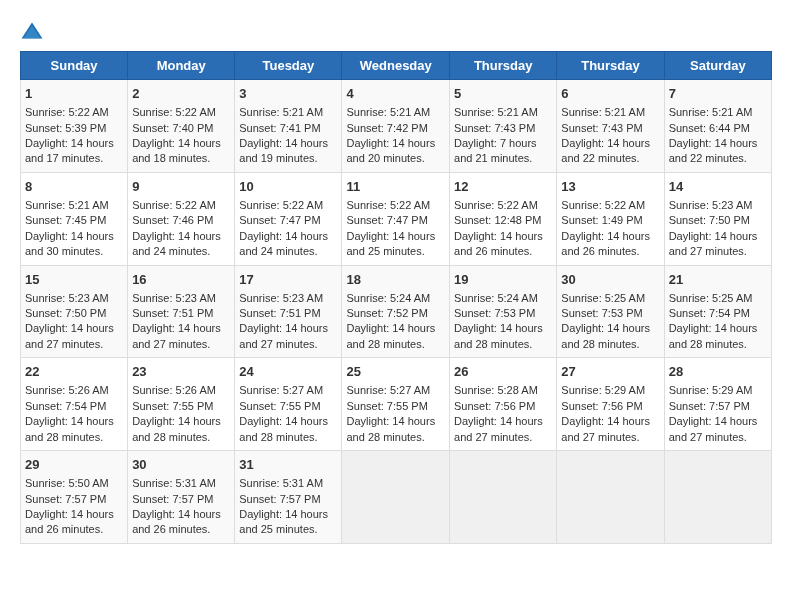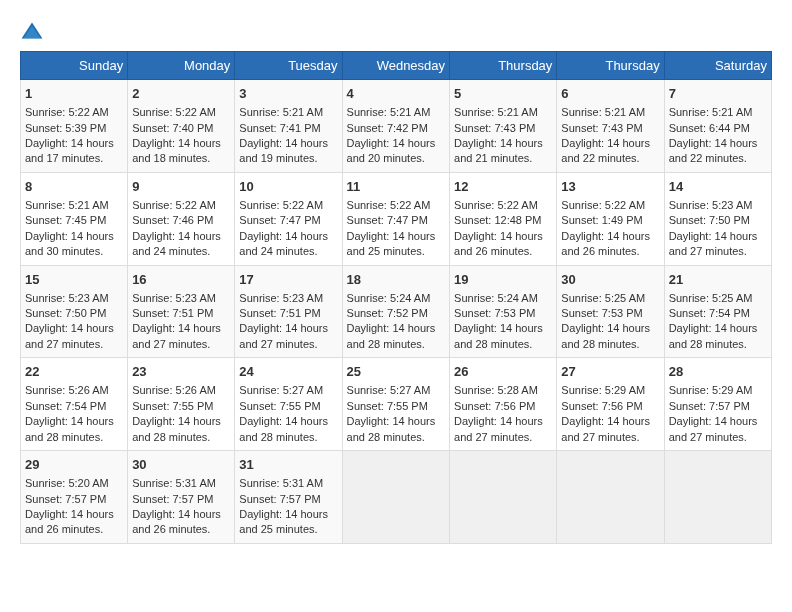--- a/index.html
+++ b/index.html
@@ -39,23 +39,23 @@
     }
     .calendar {
       width: 100%;
       border-collapse: collapse;
       font-size: 11px;
     }
     .calendar thead tr th {
       background-color: #2a6db5;
       color: #fff;
       padding: 6px 4px;
-      text-align: right;
+      text-align: center;
       font-size: 13px;
-      font-weight: normal;
+      font-weight: bold;
       border: 1px solid #1e5a9c;
     }
     .calendar tbody tr td {
       vertical-align: top;
       padding: 5px 4px;
       border: 1px solid #ddd;
       width: 108px;
       min-height: 70px;
       background: #fff;
       color: #333;
@@ -108,21 +108,21 @@
         <th>Thursday</th>
         <th>Saturday</th>
       </tr>
   </thead>
   <tbody id="calendar-body">
   <tr>
         <td><span class="day-number">1</span><span>Sunrise: 5:22 AM</span><br><span>Sunset: 5:39 PM</span><br><span>Daylight: 14 hours and 17 minutes.</span></td>
         <td><span class="day-number">2</span><span>Sunrise: 5:22 AM</span><br><span>Sunset: 7:40 PM</span><br><span>Daylight: 14 hours and 18 minutes.</span></td>
         <td><span class="day-number">3</span><span>Sunrise: 5:21 AM</span><br><span>Sunset: 7:41 PM</span><br><span>Daylight: 14 hours and 19 minutes.</span></td>
         <td><span class="day-number">4</span><span>Sunrise: 5:21 AM</span><br><span>Sunset: 7:42 PM</span><br><span>Daylight: 14 hours and 20 minutes.</span></td>
-        <td><span class="day-number">5</span><span>Sunrise: 5:21 AM</span><br><span>Sunset: 7:43 PM</span><br><span>Daylight: 14 hours and 21 minutes.</span></td>
+        <td><span class="day-number">5</span><span>Sunrise: 5:21 AM</span><br><span>Sunset: 7:43 PM</span><br><span>Daylight: 7 hours and 21 minutes.</span></td>
         <td><span class="day-number">6</span><span>Sunrise: 5:21 AM</span><br><span>Sunset: 7:43 PM</span><br><span>Daylight: 14 hours and 22 minutes.</span></td>
         <td><span class="day-number">7</span><span>Sunrise: 5:21 AM</span><br><span>Sunset: 6:44 PM</span><br><span>Daylight: 14 hours and 22 minutes.</span></td>
       </tr>
       <tr>
         <td><span class="day-number">8</span><span>Sunrise: 5:21 AM</span><br><span>Sunset: 7:45 PM</span><br><span>Daylight: 14 hours and 30 minutes.</span></td>
         <td><span class="day-number">9</span><span>Sunrise: 5:22 AM</span><br><span>Sunset: 7:46 PM</span><br><span>Daylight: 14 hours and 24 minutes.</span></td>
         <td><span class="day-number">10</span><span>Sunrise: 5:22 AM</span><br><span>Sunset: 7:47 PM</span><br><span>Daylight: 14 hours and 24 minutes.</span></td>
         <td><span class="day-number">11</span><span>Sunrise: 5:22 AM</span><br><span>Sunset: 7:47 PM</span><br><span>Daylight: 14 hours and 25 minutes.</span></td>
         <td><span class="day-number">12</span><span>Sunrise: 5:22 AM</span><br><span>Sunset: 12:48 PM</span><br><span>Daylight: 14 hours and 26 minutes.</span></td>
         <td><span class="day-number">13</span><span>Sunrise: 5:22 AM</span><br><span>Sunset: 1:49 PM</span><br><span>Daylight: 14 hours and 26 minutes.</span></td>
@@ -140,21 +140,21 @@
       <tr>
         <td><span class="day-number">22</span><span>Sunrise: 5:26 AM</span><br><span>Sunset: 7:54 PM</span><br><span>Daylight: 14 hours and 28 minutes.</span></td>
         <td><span class="day-number">23</span><span>Sunrise: 5:26 AM</span><br><span>Sunset: 7:55 PM</span><br><span>Daylight: 14 hours and 28 minutes.</span></td>
         <td><span class="day-number">24</span><span>Sunrise: 5:27 AM</span><br><span>Sunset: 7:55 PM</span><br><span>Daylight: 14 hours and 28 minutes.</span></td>
         <td><span class="day-number">25</span><span>Sunrise: 5:27 AM</span><br><span>Sunset: 7:55 PM</span><br><span>Daylight: 14 hours and 28 minutes.</span></td>
         <td><span class="day-number">26</span><span>Sunrise: 5:28 AM</span><br><span>Sunset: 7:56 PM</span><br><span>Daylight: 14 hours and 27 minutes.</span></td>
         <td><span class="day-number">27</span><span>Sunrise: 5:29 AM</span><br><span>Sunset: 7:56 PM</span><br><span>Daylight: 14 hours and 27 minutes.</span></td>
         <td><span class="day-number">28</span><span>Sunrise: 5:29 AM</span><br><span>Sunset: 7:57 PM</span><br><span>Daylight: 14 hours and 27 minutes.</span></td>
       </tr>
       <tr>
-        <td><span class="day-number">29</span><span>Sunrise: 5:20 AM</span><br><span>Sunset: 7:57 PM</span><br><span>Daylight: 14 hours and 26 minutes.</span></td>
+        <td><span class="day-number">29</span><span>Sunrise: 5:50 AM</span><br><span>Sunset: 7:57 PM</span><br><span>Daylight: 14 hours and 26 minutes.</span></td>
         <td><span class="day-number">30</span><span>Sunrise: 5:31 AM</span><br><span>Sunset: 7:57 PM</span><br><span>Daylight: 14 hours and 26 minutes.</span></td>
         <td><span class="day-number">31</span><span>Sunrise: 5:31 AM</span><br><span>Sunset: 7:57 PM</span><br><span>Daylight: 14 hours and 25 minutes.</span></td>
         <td class="empty-cell"></td>
         <td class="empty-cell"></td>
         <td class="empty-cell"></td>
         <td class="empty-cell"></td>
       </tr>
     </tbody>
 </table>
 

